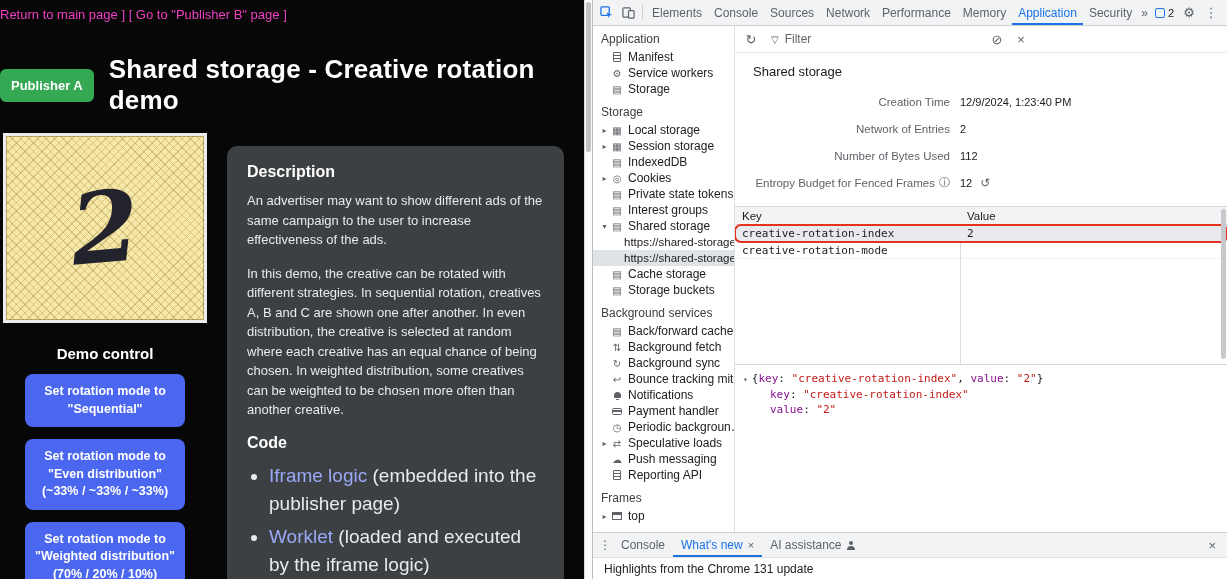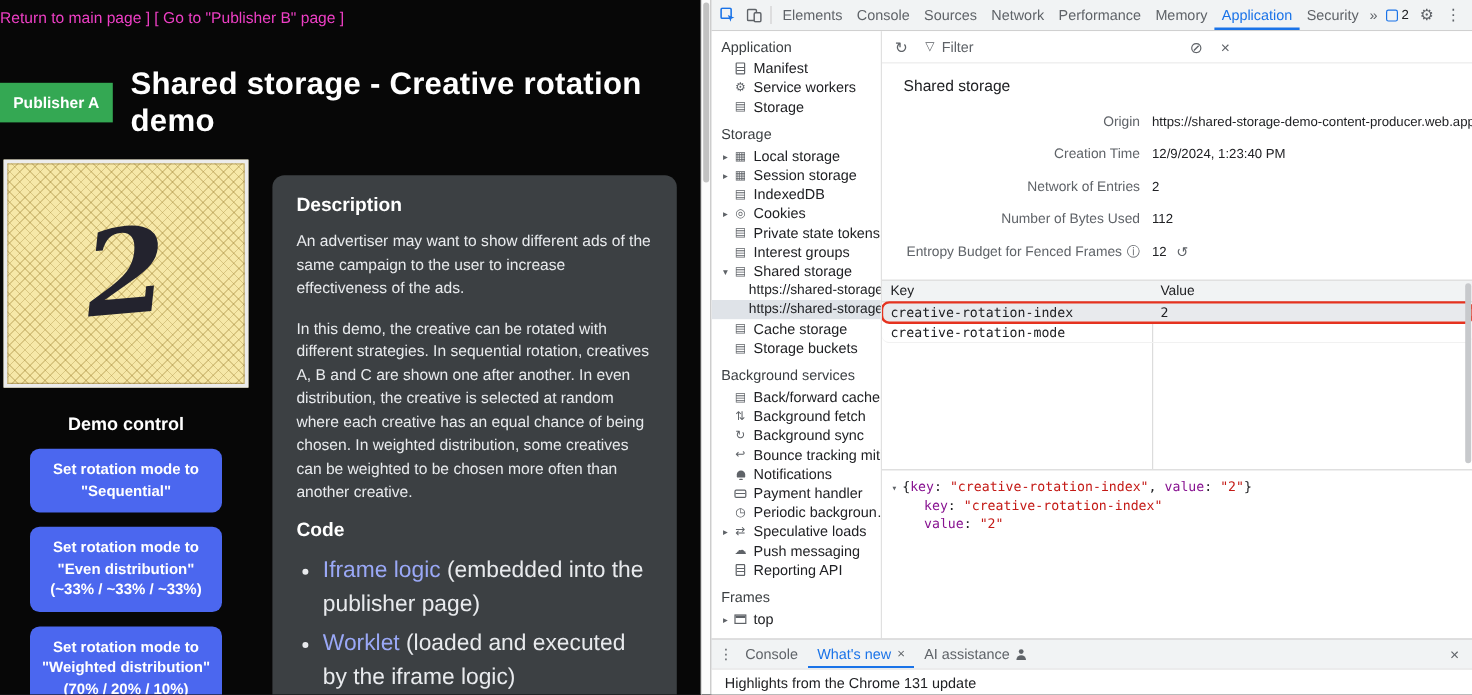--- a/index.html
+++ b/index.html
@@ -4,21 +4,21 @@
 <style>
   * { box-sizing: border-box; margin: 0; padding: 0; }
   body { margin:0; font-family:"Liberation Sans", sans-serif; background:#202124; }
   .screen { width:1227px; height:579px; display:flex; overflow:hidden; position:relative; background:#000; }
 
   
   .page { flex:0 0 584px; width:584px; height:100%; background:#070707; color:#fff; padding:7px 0 0 0; overflow:hidden; }
   .nav-links { font-size:13px; color:#ee3fc5; white-space:nowrap; }
   .nav-links a { color:#ee3fc5; text-decoration:none; cursor:pointer; }
   .header-row { display:flex; align-items:center; gap:15px; margin-top:32px; }
-  .pub-badge { background:#34a853; color:#fff; font-weight:bold; font-size:13px; padding:9px 11px; border-radius:0; white-space:nowrap; }
+  .pub-badge { background:#34a853; color:#fff; font-weight:bold; font-size:13px; padding:9px 11px; border-radius:6px; white-space:nowrap; }
   .page-title { font-size:26px; font-weight:bold; color:#fff; letter-spacing:.2px; }
   .content-row { display:flex; margin-top:17px; gap:17px; align-items:flex-start; }
   .left-col { flex:0 0 210px; width:210px; display:flex; flex-direction:column; align-items:center; }
   .creative { width:204px; height:190px; border:3px solid #ececec; background-color:#f6e8a8;
     background-image:
       repeating-linear-gradient(45deg, rgba(150,120,40,.30) 0 1px, transparent 1px 6px),
       repeating-linear-gradient(135deg, rgba(150,120,40,.30) 0 1px, transparent 1px 6px);
     box-shadow: inset 0 0 0 1px rgba(120,90,30,.45);
     display:flex; align-items:center; justify-content:center; }
   .creative-digit { font-family:"DejaVu Serif", serif; font-style:italic; font-weight:bold; font-size:98px; color:#23232e; transform:rotate(-5deg); line-height:1; }
@@ -340,28 +340,20 @@
           </div>
           <span class="tb-ic">⊘</span>
           <span class="tb-ic">×</span>
         </div>
 
         <div class="dt-content">
           <div class="panel-title">Shared storage</div>
 
           <div class="meta-row">
             <div class="meta-label">
-                <span>Origin</span>
-              </div>
-            <div class="meta-value">
-                <span>https://shared-storage-demo-content-producer.web.app</span>
-              </div>
-          </div>
-          <div class="meta-row">
-            <div class="meta-label">
                 <span>Creation Time</span>
               </div>
             <div class="meta-value">
                 <span>12/9/2024, 1:23:40 PM</span>
               </div>
           </div>
           <div class="meta-row">
             <div class="meta-label">
                 <span>Network of Entries</span>
               </div>

